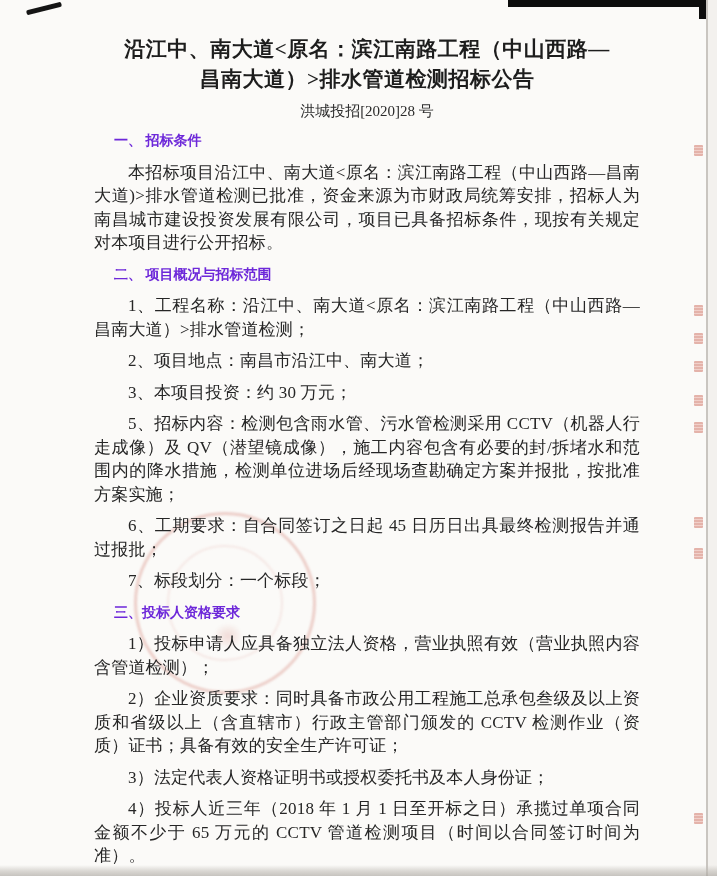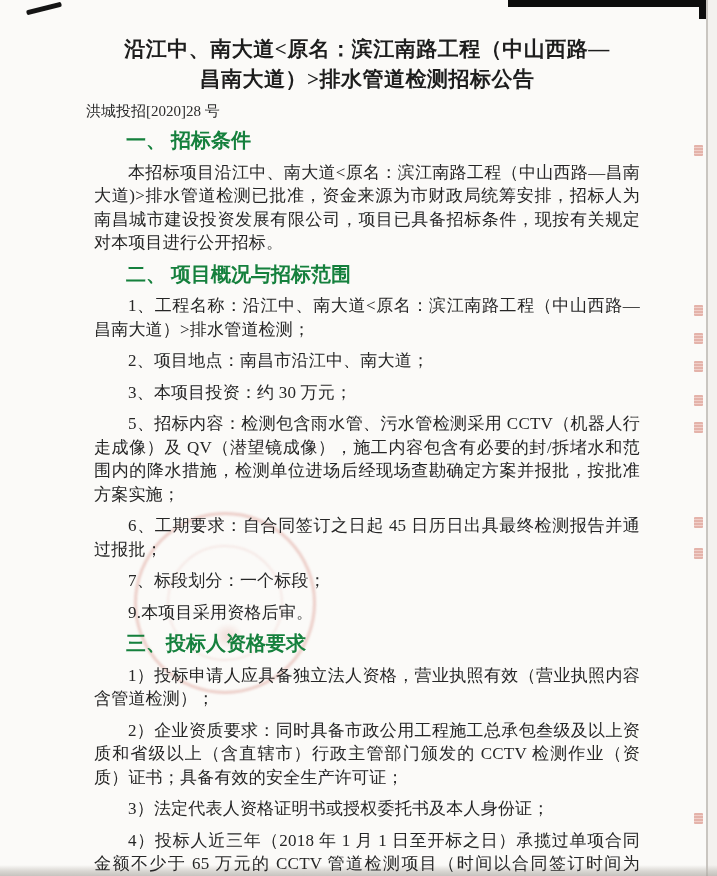--- a/index.html
+++ b/index.html
@@ -27,23 +27,23 @@
   .seal-inner{position:absolute; left:30px; top:30px; width:112px; height:112px; border-radius:50%;
     border:2px solid rgba(198,80,64,.10);}
   .seal-blob{position:absolute; left:76px; top:108px; width:30px; height:26px;
     background:radial-gradient(ellipse at center,rgba(198,80,64,.18),rgba(198,80,64,0) 70%);}
   .red-mark{position:absolute; left:694px; width:9px; height:11px; border-radius:1px; opacity:.42;
     background:repeating-linear-gradient(to bottom,#c4503e 0 2px,#e2958a 2px 3px);}
   
   .content{position:absolute; left:86px; top:30px; width:562px;}
   .doc-title{width:502px; margin:4px auto 0; text-align:center;
     font-weight:bold; font-size:21px; line-height:30px; letter-spacing:.5px; color:#1d1d1d;}
-  .doc-number{margin-top:6px; font-size:15px; line-height:22px; color:#2b2b2b;}
+  .doc-number{margin-top:6px; text-align:center; font-size:15px; line-height:22px; color:#2b2b2b;}
   .doc-body{margin-top:7px;}
-  .sec-heading{font-weight:bold; font-size:20px; line-height:23.5px; text-indent:2em; color:#15803d;}
+  .sec-heading{font-weight:bold; font-size:14px; line-height:23.5px; text-indent:2em; color:#6d28d9;}
   .para{margin:8px; font-size:17px; line-height:23.5px; text-indent:2em;
     text-align:justify; letter-spacing:.2px;}
 </style>
 </head>
 <body>
 
 <div class="page">
 
   <div class="scan-top-strip"></div>
   <div class="scan-top-right-block"></div>
@@ -73,21 +73,20 @@
     <div class="doc-body">
         <div class="sec-heading">一、 招标条件</div>
         <p class="para">本招标项目沿江中、南大道&lt;原名：滨江南路工程（中山西路—昌南大道)&gt;排水管道检测已批准，资金来源为市财政局统筹安排，招标人为南昌城市建设投资发展有限公司，项目已具备招标条件，现按有关规定对本项目进行公开招标。</p>
         <div class="sec-heading">二、 项目概况与招标范围</div>
         <p class="para">1、工程名称：沿江中、南大道&lt;原名：滨江南路工程（中山西路—昌南大道）&gt;排水管道检测；</p>
         <p class="para">2、项目地点：南昌市沿江中、南大道；</p>
         <p class="para">3、本项目投资：约 30 万元；</p>
         <p class="para">5、招标内容：检测包含雨水管、污水管检测采用 CCTV（机器人行走成像）及 QV（潜望镜成像），施工内容包含有必要的封/拆堵水和范围内的降水措施，检测单位进场后经现场查勘确定方案并报批，按批准方案实施；</p>
         <p class="para">6、工期要求：自合同签订之日起 45 日历日出具最终检测报告并通过报批；</p>
         <p class="para">7、标段划分：一个标段；</p>
-        <p class="para">9.本项目采用资格后审。</p>
         <div class="sec-heading">三、投标人资格要求</div>
         <p class="para">1）投标申请人应具备独立法人资格，营业执照有效（营业执照内容含管道检测）；</p>
         <p class="para">2）企业资质要求：同时具备市政公用工程施工总承包叁级及以上资质和省级以上（含直辖市）行政主管部门颁发的 CCTV 检测作业（资质）证书；具备有效的安全生产许可证；</p>
         <p class="para">3）法定代表人资格证明书或授权委托书及本人身份证；</p>
         <p class="para">4）投标人近三年（2018 年 1 月 1 日至开标之日）承揽过单项合同金额不少于 65 万元的 CCTV 管道检测项目（时间以合同签订时间为准）。</p>
       </div>
   </div>
 
 </div>
 

